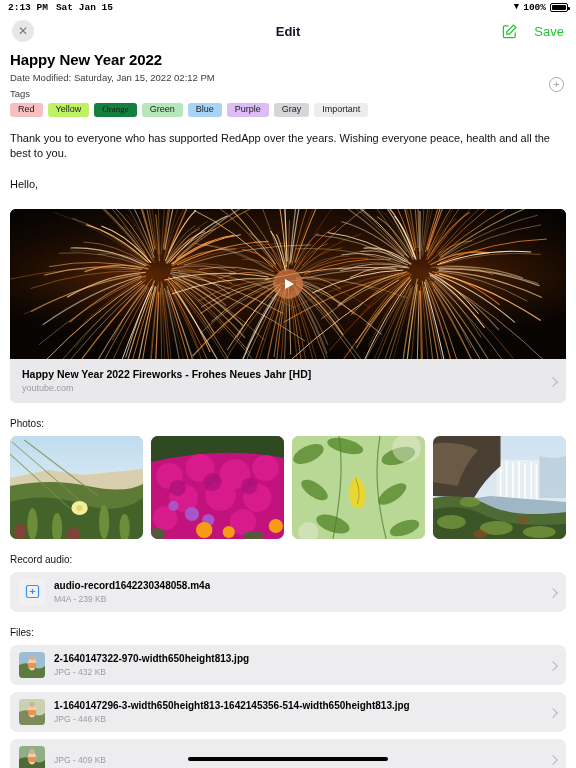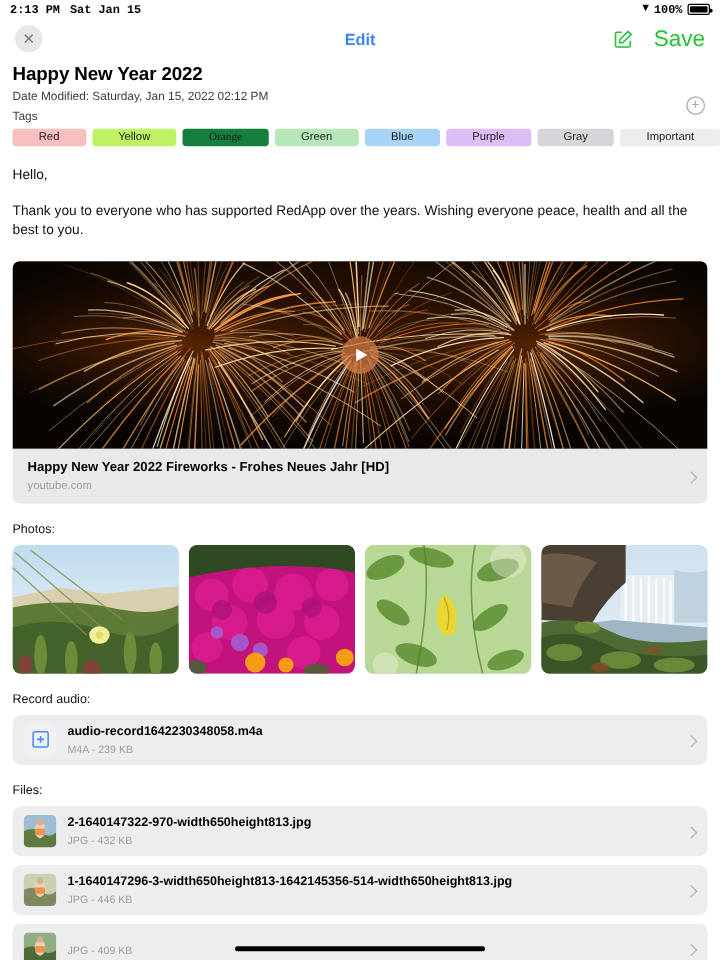--- a/index.html
+++ b/index.html
@@ -36,37 +36,37 @@
   .navbar{
     height:32px; display:flex; align-items:center; padding:0 12px; position:relative;
   }
   .close-btn{
     width:22px; height:22px; border-radius:50%; background:#E7E7E9;
     display:flex; align-items:center; justify-content:center;
     color:#76767C; font-size:12px; line-height:1; cursor:pointer;
   }
   .nav-title{
     position:absolute; left:0; right:0; text-align:center;
-    font-size:13px; font-weight:700; color:#3b82f6; pointer-events:none;
+    font-size:13px; font-weight:700; color:#0f172a; pointer-events:none;
   }
   .nav-right{ margin-left:auto; display:flex; align-items:center; gap:16px; z-index:2;}
   .compose-icon{ width:17px; height:17px; display:block; }
-  .save-btn{ color:#22C436; font-size:18px; font-weight:500; cursor:pointer; }
+  .save-btn{ color:#22C436; font-size:13px; font-weight:500; cursor:pointer; }
 
   
   .content{ padding: 0 10px; }
   .note-title{
     font-size:15px; font-weight:600; color:#000; letter-spacing:-0.1px;
     margin-top:4px;
   }
   .date-modified{ font-size:9.5px; color:#3C3C43; margin-top:4px; }
   .tags-label{ font-size:9.5px; color:#3C3C43; margin-top:5px; }
   .tags-row{ display:flex; align-items:center; gap:5px; margin-top:4px; }
   .tag{
-    font-size:9px; padding:1px 21px 2px; border-radius:3px; color:#1b1b1b;
+    font-size:9px; padding:1px 8px 2px; border-radius:3px; color:#1b1b1b;
     line-height:1.25; white-space:nowrap;
   }
   .add-tag-btn{
     position:absolute; right:12px; top:77px;
     width:15px; height:15px; border-radius:50%; border:1.2px solid #A8A8AD;
     color:#A8A8AD; font-size:11px; line-height:12px; text-align:center; cursor:pointer;
   }
 
   .body-p{ font-size:11px; color:#111; margin-top:14px; line-height:1.35; }
   .body-p.first{ margin-top:16px; }
@@ -182,22 +182,22 @@
         <span class="tag" style="background: #15803d; color: rgb(27, 27, 27); font-family: Liberation Serif, serif;">Orange</span>
         <span class="tag" style="background: rgb(182, 231, 185); color: rgb(27, 27, 27);">Green</span>
         <span class="tag" style="background: rgb(169, 211, 245); color: rgb(27, 27, 27);">Blue</span>
         <span class="tag" style="background: rgb(220, 189, 245); color: rgb(27, 27, 27);">Purple</span>
         <span class="tag" style="background: rgb(214, 214, 218); color: rgb(27, 27, 27);">Gray</span>
         <span class="tag" style="background: rgb(237, 237, 239); color: rgb(27, 27, 27);">Important</span>
       </div>
 
     <div class="add-tag-btn">+</div>
 
+    <div class="body-p">Thank you to everyone who has supported RedApp over the years. Wishing everyone peace, health and all the best to you.</div>
     <div class="body-p first">Hello,</div>
-    <div class="body-p">Thank you to everyone who has supported RedApp over the years. Wishing everyone peace, health and all the best to you.</div>
 
     <div class="video-card">
       <div class="video-thumb">
         <svg class="fw-canvas" viewBox="0 0 556 150" preserveAspectRatio="none">
           <defs>
             <radialGradient id="glow1" cx="50%" cy="40%" r="60%">
               <stop offset="0%" stop-color="#3a1703"></stop>
               <stop offset="100%" stop-color="#070402"></stop>
             </radialGradient>
             <radialGradient id="glow2" cx="25%" cy="45%" r="42%">

